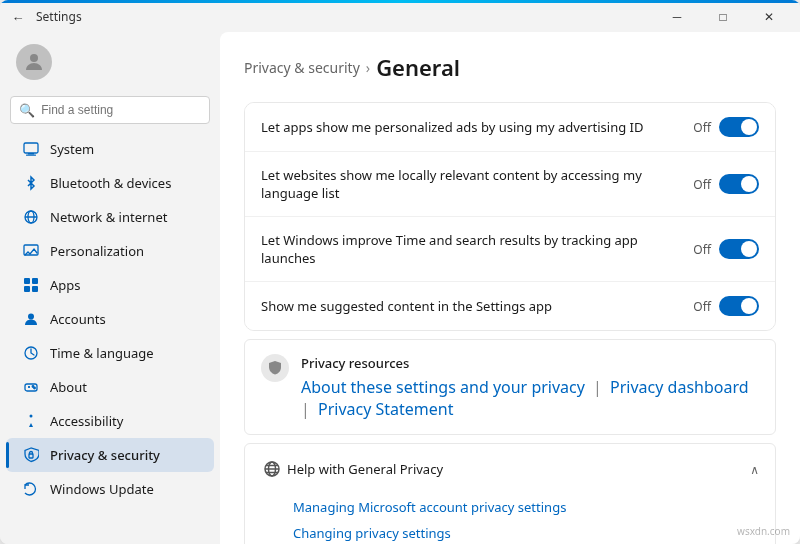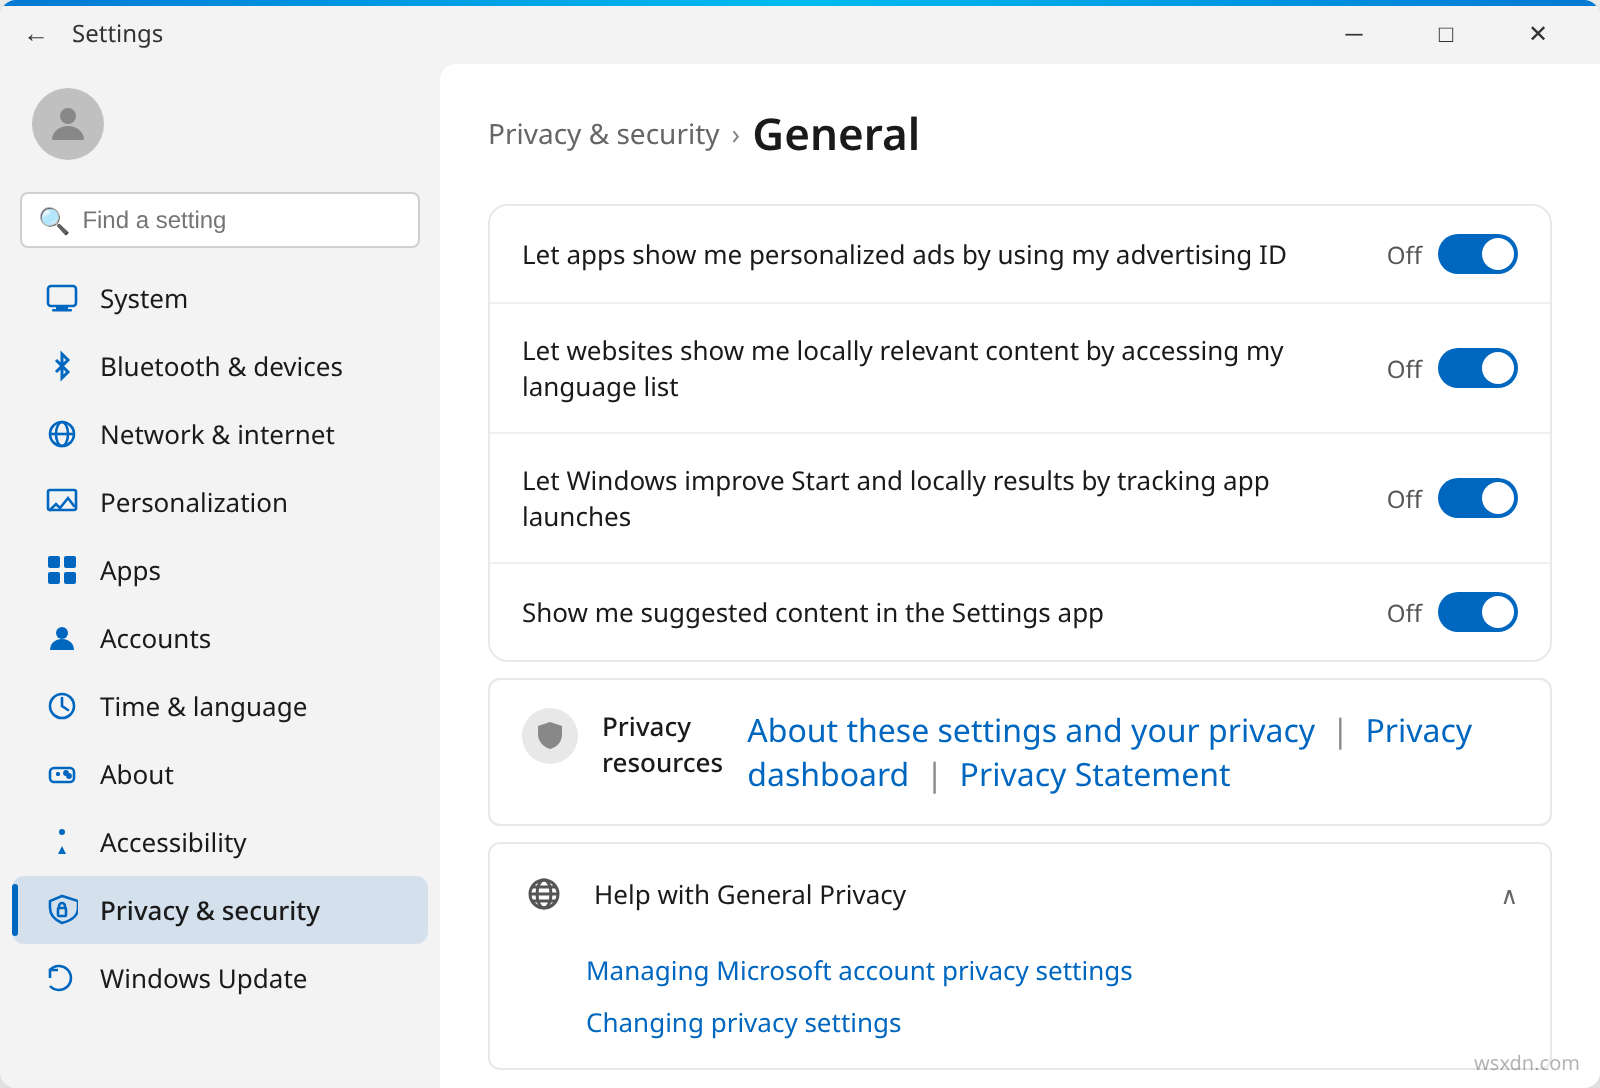--- a/index.html
+++ b/index.html
@@ -252,20 +252,21 @@
       background: #e8e8e8;
       display: flex;
       align-items: center;
       justify-content: center;
       flex-shrink: 0;
       font-size: 14px;
       color: #666;
     }
     .privacy-links {
       display: flex;
+      flex-direction: column;
       gap: 4px;
     }
     .privacy-title {
       font-size: 13px;
       color: #1a1a1a;
       font-weight: 500;
     }
     .privacy-link-row {
       font-size: 16px;
     }
@@ -288,21 +289,21 @@
     .help-header {
       display: flex;
       align-items: center;
       justify-content: space-between;
       padding: 14px 16px;
       cursor: pointer;
     }
     .help-header-left {
       display: flex;
       align-items: center;
-      gap: 14px;
+      gap: 4px;
     }
     .help-globe-icon {
       width: 22px;
       height: 22px;
       display: flex;
       align-items: center;
       justify-content: center;
       font-size: 16px;
       color: #555;
     }
@@ -514,21 +515,21 @@
     </div>
   </div>
           <div class="settings-row">
     <span class="settings-row-label">Let websites show me locally relevant content by accessing my language list</span>
     <div class="toggle-group">
       <span class="toggle-label">Off</span>
       <div class="toggle"></div>
     </div>
   </div>
           <div class="settings-row">
-    <span class="settings-row-label">Let Windows improve Start and locally results by tracking app launches</span>
+    <span class="settings-row-label">Let Windows improve Time and search results by tracking app launches</span>
     <div class="toggle-group">
       <span class="toggle-label">Off</span>
       <div class="toggle"></div>
     </div>
   </div>
           <div class="settings-row">
     <span class="settings-row-label">Show me suggested content in the Settings app</span>
     <div class="toggle-group">
       <span class="toggle-label">Off</span>
       <div class="toggle"></div>

